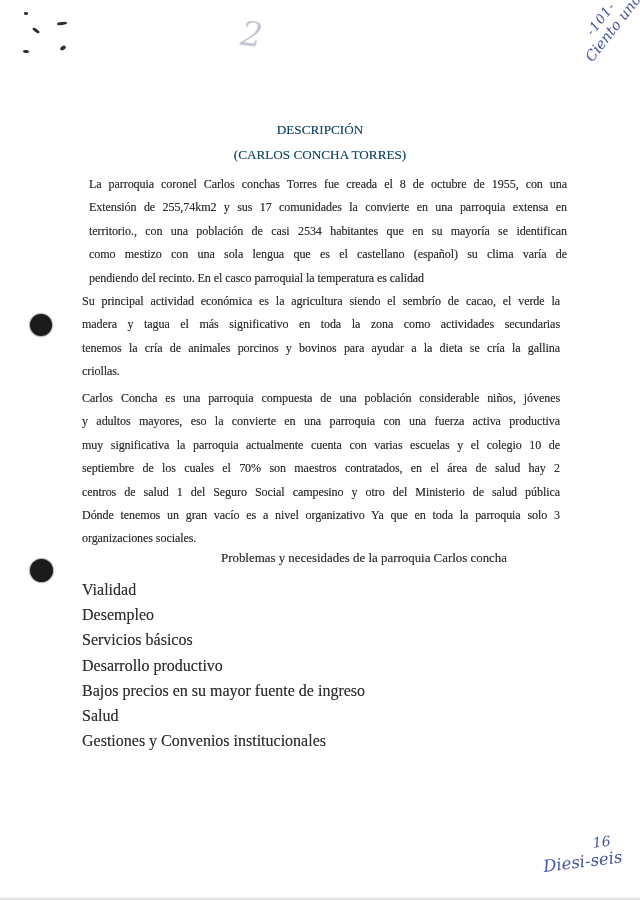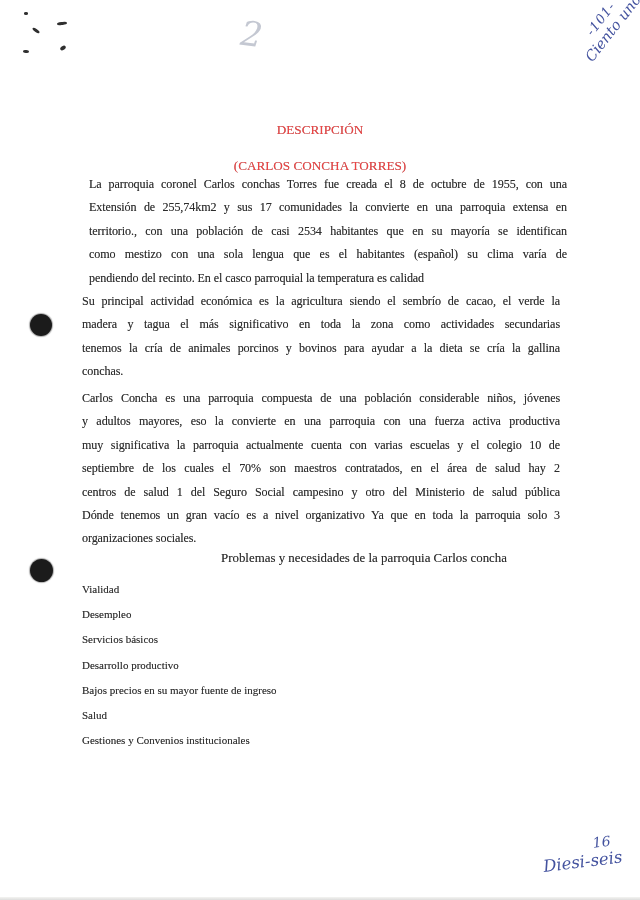--- a/index.html
+++ b/index.html
@@ -17,25 +17,25 @@
   }
   
   .title-block{
     position:absolute;top:76px;left:0;width:640px;
     text-align:center;font-weight:bold;font-size:15.5px;line-height:22.5px;
     color:#252525;
     text-shadow:0 0 .4px rgba(0,0,0,.45);
   }
   .subtitle{
     position:absolute;left:0;width:640px;text-align:center;
-    font-size:13.2px;color:#ef4444;
+    font-size:13.2px;color:#0c4a6e;
     text-shadow:0 0 .3px rgba(0,0,0,.4);
   }
   .sub1{top:122px;}
-  .sub2{top:147px;margin-top:11px;}
+  .sub2{top:147px;}
   .para{
     position:absolute;left:82px;width:478px;
     font-size:12.1px;letter-spacing:-0.1px;
     color:#2d2d2d;
     text-shadow:0 0 .35px rgba(0,0,0,.4);
   }
   .p1{top:173px;margin-left:7px;}
   .p2{top:290px;}
   .p3{top:387px;}
   .pline{
@@ -48,21 +48,21 @@
     text-align:center;text-align-last:left;
   }
   .problems-heading{
     position:absolute;top:551px;left:0;width:640px;text-align:center;
     font-size:12.9px;color:#2d2d2d;
     text-shadow:0 0 .35px rgba(0,0,0,.4);
     margin-left:44px;
   }
   .problems-list{
     position:absolute;top:577px;left:82px;width:478px;
-    font-size:11px;color:#2d2d2d;
+    font-size:16px;color:#2d2d2d;
     text-shadow:0 0 .35px rgba(0,0,0,.4);
   }
   .problems-list .item{height:25.2px;line-height:25.2px;}
   
   .dot{
     position:absolute;background:#1b1b1b;border-radius:50%;
     box-shadow:0 0 1px 1px rgba(20,20,20,.35);
   }
   .dot1{left:30px;top:314px;width:22px;height:22px;}
   .dot2{left:30px;top:559px;width:23px;height:23px;}
@@ -102,29 +102,29 @@
 <div class="page">
 
 
   <div class="subtitle sub1">DESCRIPCIÓN</div>
   <div class="subtitle sub2">(CARLOS CONCHA TORRES)</div>
 
   <div class="para p1">
     <div class="pline">La parroquia coronel Carlos conchas Torres fue creada el 8 de octubre de 1955, con una</div>
     <div class="pline">Extensión de 255,74km2 y sus 17 comunidades la convierte en una parroquia extensa en</div>
     <div class="pline">territorio., con una población de casi 2534 habitantes que en su mayoría se identifican</div>
-    <div class="pline">como mestizo con una sola lengua que es el habitantes (español) su clima varía de</div>
+    <div class="pline">como mestizo con una sola lengua que es el castellano (español) su clima varía de</div>
     <div class="plast">pendiendo del recinto. En el casco parroquial la temperatura es calidad</div>
   </div>
 
   <div class="para p2">
     <div class="pline">Su principal actividad económica es la agricultura siendo el sembrío de cacao, el verde la</div>
     <div class="pline">madera y tagua el más significativo en toda la zona como actividades secundarias</div>
     <div class="pline">tenemos la cría de animales porcinos y bovinos para ayudar a la dieta se cría la gallina</div>
-    <div class="plast">conchas.</div>
+    <div class="plast">criollas.</div>
   </div>
 
   <div class="para p3">
     <div class="pline">Carlos Concha es una parroquia compuesta de una población considerable niños, jóvenes</div>
     <div class="pline">y adultos mayores, eso la convierte en una parroquia con una fuerza activa productiva</div>
     <div class="pline">muy significativa la parroquia actualmente cuenta con varias escuelas y el colegio 10 de</div>
     <div class="pline">septiembre de los cuales el 70% son maestros contratados, en el área de salud hay 2</div>
     <div class="pline">centros de salud 1 del Seguro Social campesino y otro del Ministerio de salud pública</div>
     <div class="pline">Dónde tenemos un gran vacío es a nivel organizativo Ya que en toda la parroquia solo 3</div>
     <div class="plast">organizaciones sociales.</div>

